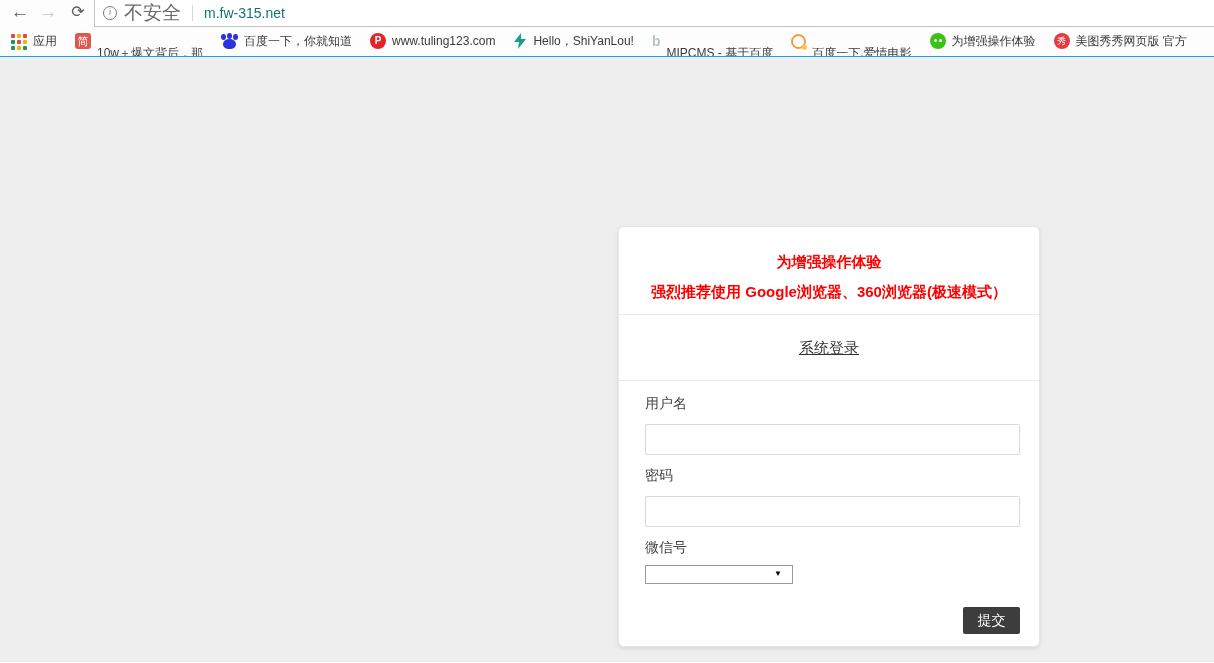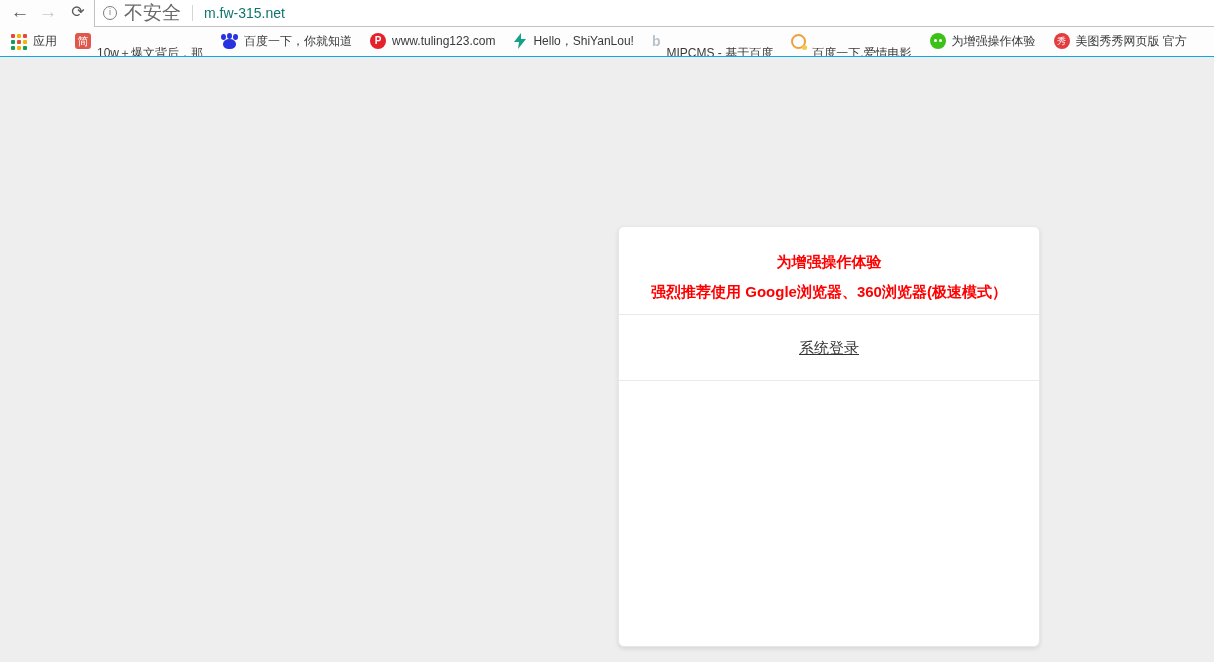--- a/index.html
+++ b/index.html
@@ -170,16 +170,30 @@
     </div>
   </div>
 
   <div class="content">
     <div class="card">
       <div class="notice">
         <div>为增强操作体验</div>
         <div>强烈推荐使用 Google浏览器、360浏览器(极速模式）</div>
       </div>
       <div class="heading">系统登录</div>
+      <div class="form">
+        <label class="lab1">用户名</label>
+        <input type="text" value="" style="">
+        <label class="lab2">密码</label>
+        <input type="text" value="" style="">
+        <label class="lab3">微信号</label>
+        <div class="select">
+          <span></span>
+          <span class="caret">▼</span>
+        </div>
+        <div class="btnrow">
+          <button>提交</button>
+        </div>
+      </div>
     </div>
   </div>
 
 </div>
 
 </body></html>

